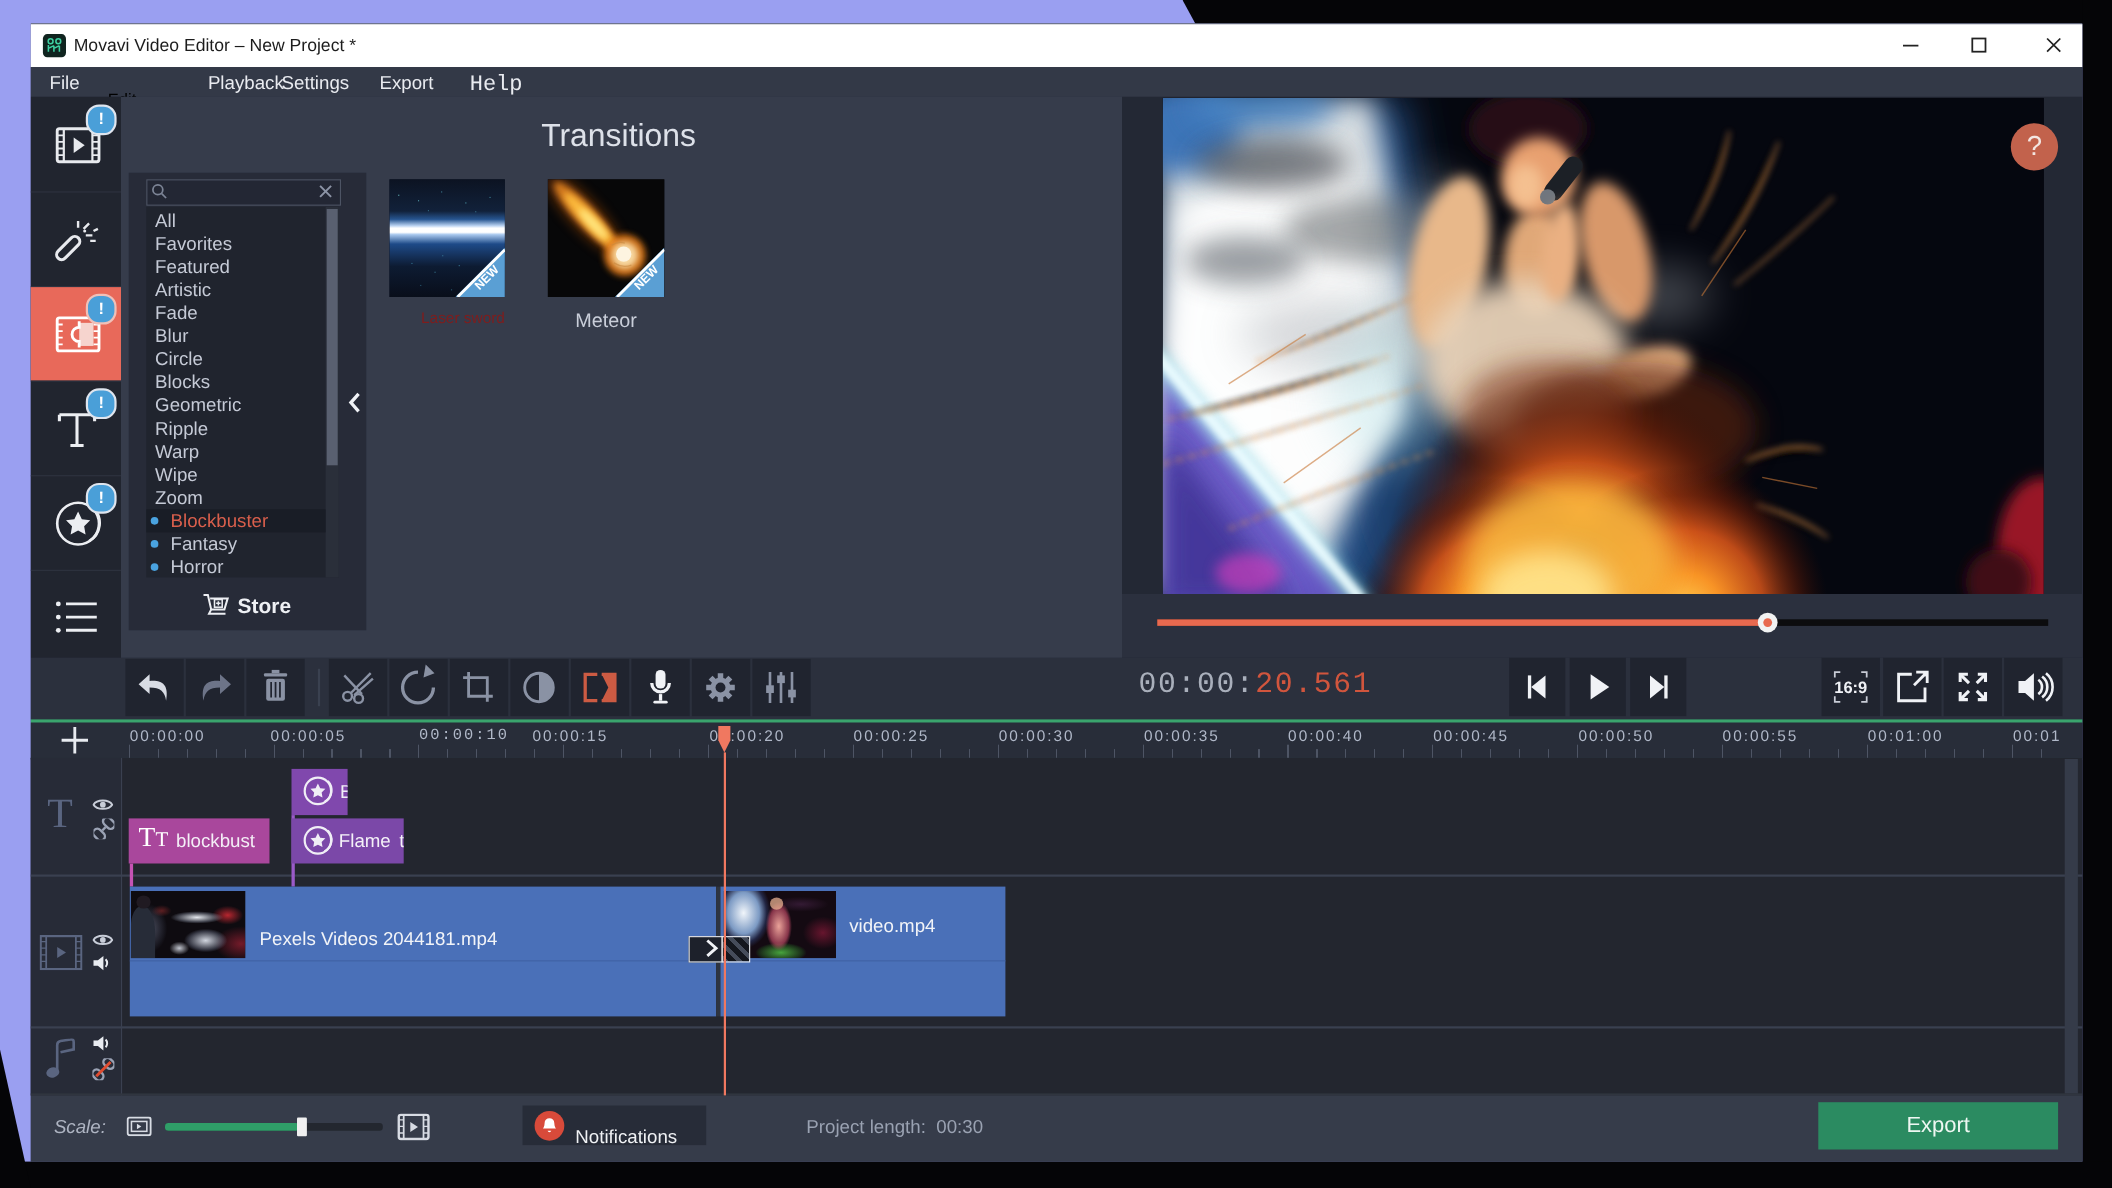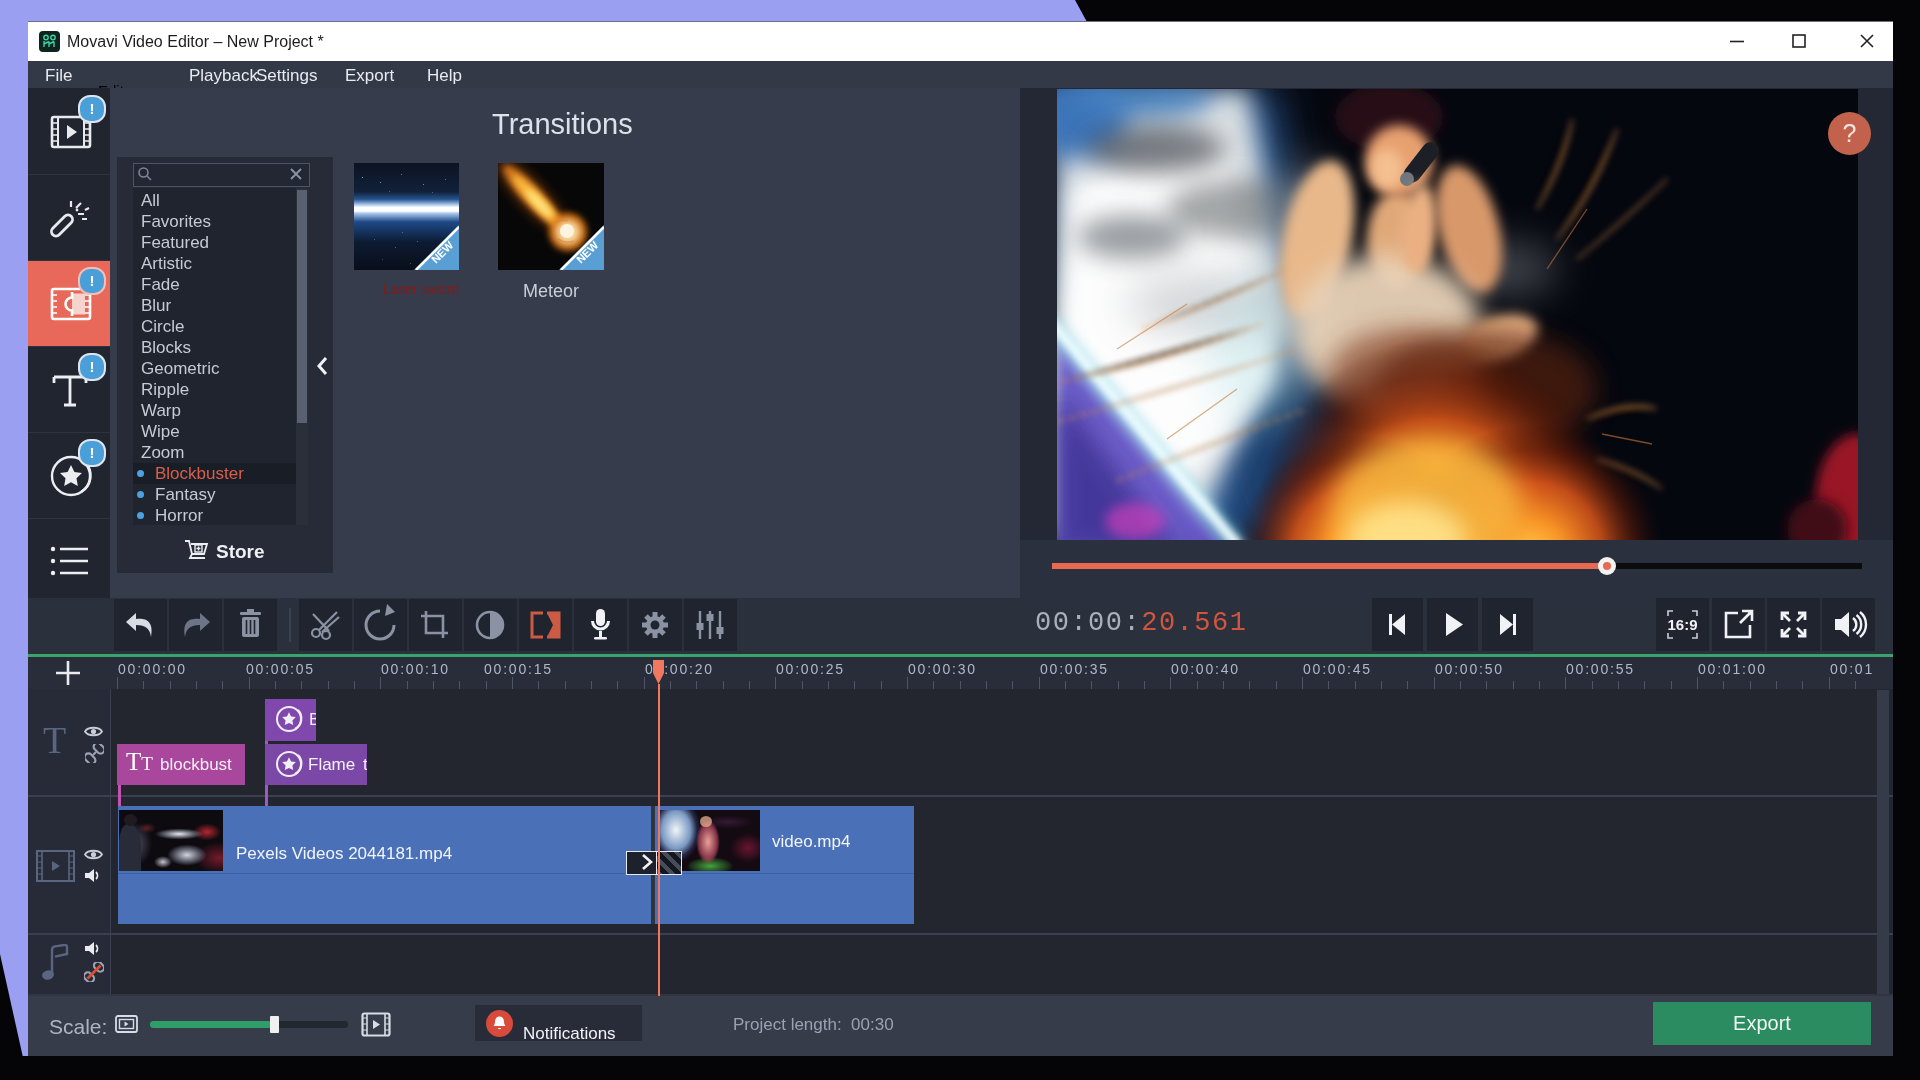--- a/index.html
+++ b/index.html
@@ -33,21 +33,21 @@
 <svg class="abs" style="left:1856px;top:30px;" width="22" height="22" viewBox="0 0 22 22">
     <path d="M5 5 L17 17 M17 5 L5 17" stroke="#222" stroke-width="1.6"></path>
   </svg>
 
 <div class="abs" style="left:28px;top:61px;width:1865px;height:27px;background:#333947;"></div>
 <div class="txt" style="left:45px;top:66px;font-size:17px;color:#e9ebf0;">File</div>
 <div class="txt" style="left:98px;top:82px;font-size:15px;color:#000000;">Edit</div>
 <div class="txt" style="left:157px;top:66px;font-size:17px;color:#e9ebf0;margin-left:32px;">Playback</div>
 <div class="txt" style="left:256px;top:66px;font-size:17px;color:#e9ebf0;">Settings</div>
 <div class="txt" style="left:345px;top:66px;font-size:17px;color:#e9ebf0;">Export</div>
-<div class="txt" style="left:427px;top:66px;font-size:17px;color:#e9ebf0;">Help</div>
+<div class="txt" style="left:427px;top:66px;font-size:20px;color:#e9ebf0;font-family:Liberation Mono, monospace;">Help</div>
 
 <div class="abs" style="left:28px;top:88px;width:82px;height:510px;background:#21252f;"></div>
 
 <div class="abs" style="left:28px;top:174px;width:82px;height:1px;background:#2e3340;"></div>
 <div class="abs" style="left:28px;top:260px;width:82px;height:1px;background:#2e3340;"></div>
 <div class="abs" style="left:28px;top:261px;width:82px;height:85px;background:#e8695a;"></div>
 <div class="abs" style="left:28px;top:346px;width:82px;height:1px;background:#2e3340;"></div>
 <div class="abs" style="left:28px;top:432px;width:82px;height:1px;background:#2e3340;"></div>
 <div class="abs" style="left:28px;top:518px;width:82px;height:1px;background:#2e3340;"></div>
 
@@ -426,21 +426,21 @@
 <div class="abs" style="left:28px;top:657px;width:1865px;height:33px;background:#282d39;"></div>
 <svg class="abs" style="left:55px;top:660px;" width="26" height="26" viewBox="0 0 26 26">
     <path d="M13 1 V25 M1 13 H25" stroke="#e8ebf0" stroke-width="2.6"></path>
   </svg>
 <div class="abs" style="left:117px;top:681px;width:1760px;height:8px;background:repeating-linear-gradient(to right,#4e5565 0 1px,transparent 1px 26.335px);"></div>
 <div class="abs" style="left:117px;top:677px;width:1760px;height:12px;background:repeating-linear-gradient(to right,#4e5565 0 1px,transparent 1px 131.675px);"></div>
 <div class="abs" style="left:28px;top:689px;width:1865px;height:2px;background:#424858;"></div>
 <div id="rl" class="txt" style="top:661px;left:0;font-size:14px;letter-spacing:1.8px;color:#b0b8c8;">
     <span class="abs" style="left:118px;">00:00:00</span>
     <span class="abs" style="left:246px;">00:00:05</span>
-    <span class="abs" style="left:381px;">00:00:10</span>
+    <span class="abs" style="left:381px;font-family:Liberation Mono, monospace;">00:00:10</span>
     <span class="abs" style="left:484px;">00:00:15</span>
     <span class="abs" style="left:645px;">00:00:20</span>
     <span class="abs" style="left:776px;">00:00:25</span>
     <span class="abs" style="left:908px;">00:00:30</span>
     <span class="abs" style="left:1040px;">00:00:35</span>
     <span class="abs" style="left:1171px;">00:00:40</span>
     <span class="abs" style="left:1303px;">00:00:45</span>
     <span class="abs" style="left:1435px;">00:00:50</span>
     <span class="abs" style="left:1566px;">00:00:55</span>
     <span class="abs" style="left:1698px;">00:01:00</span>
@@ -562,21 +562,21 @@
 <div class="abs" style="left:656px;top:851px;width:24px;height:22px;border:1px solid #e8ebf0;background:repeating-linear-gradient(45deg,#454c5a 0 4px,#14171e 4px 9px);"></div>
 
 <svg class="abs" style="left:652px;top:659px;" width="13" height="26" viewBox="0 0 13 26">
     <path d="M1 1 H12 V14 L6.5 25 L1 14 Z" fill="#f07860"></path>
   </svg>
 <div class="abs" style="left:658px;top:684px;width:2px;height:312px;background:#f07860;"></div>
 
 <div class="abs" style="left:1877px;top:690px;width:12px;height:304px;background:#353b49;"></div>
 
 <div class="abs" style="left:28px;top:996px;width:1865px;height:60px;background:#363c4a;"></div>
-<div class="txt" style="left:49px;top:1015px;font-size:21px;color:#aeb4c2;">Scale:</div>
+<div class="txt" style="left:49px;top:1015px;font-size:17px;color:#aeb4c2;font-style:italic;">Scale:</div>
 <svg class="abs" style="left:115px;top:1015px;" width="23" height="18" viewBox="0 0 23 18">
     <rect x="1" y="1" width="21" height="16" rx="2" fill="none" stroke="#d8dce4" stroke-width="1.8"></rect>
     <rect x="4.5" y="4.5" width="14" height="9" fill="none" stroke="#d8dce4" stroke-width="1.4"></rect>
     <path d="M9.5 6.5 L13.5 9 L9.5 11.5 Z" fill="#d8dce4"></path>
   </svg>
 <div class="abs" style="left:150px;top:1021px;width:198px;height:7px;background:#23272f;border-radius:3px;"></div>
 <div class="abs" style="left:150px;top:1021px;width:122px;height:7px;background:#2f9e68;border-radius:3px;"></div>
 <div class="abs" style="left:270px;top:1016px;width:9px;height:17px;background:#f0f0f0;border-radius:1px;"></div>
 <svg class="abs" style="left:361px;top:1012px;" width="30" height="25" viewBox="0 0 30 25">
     <rect x="1.5" y="1.5" width="27" height="22" rx="2" fill="none" stroke="#d8dce4" stroke-width="2.2"></rect>

